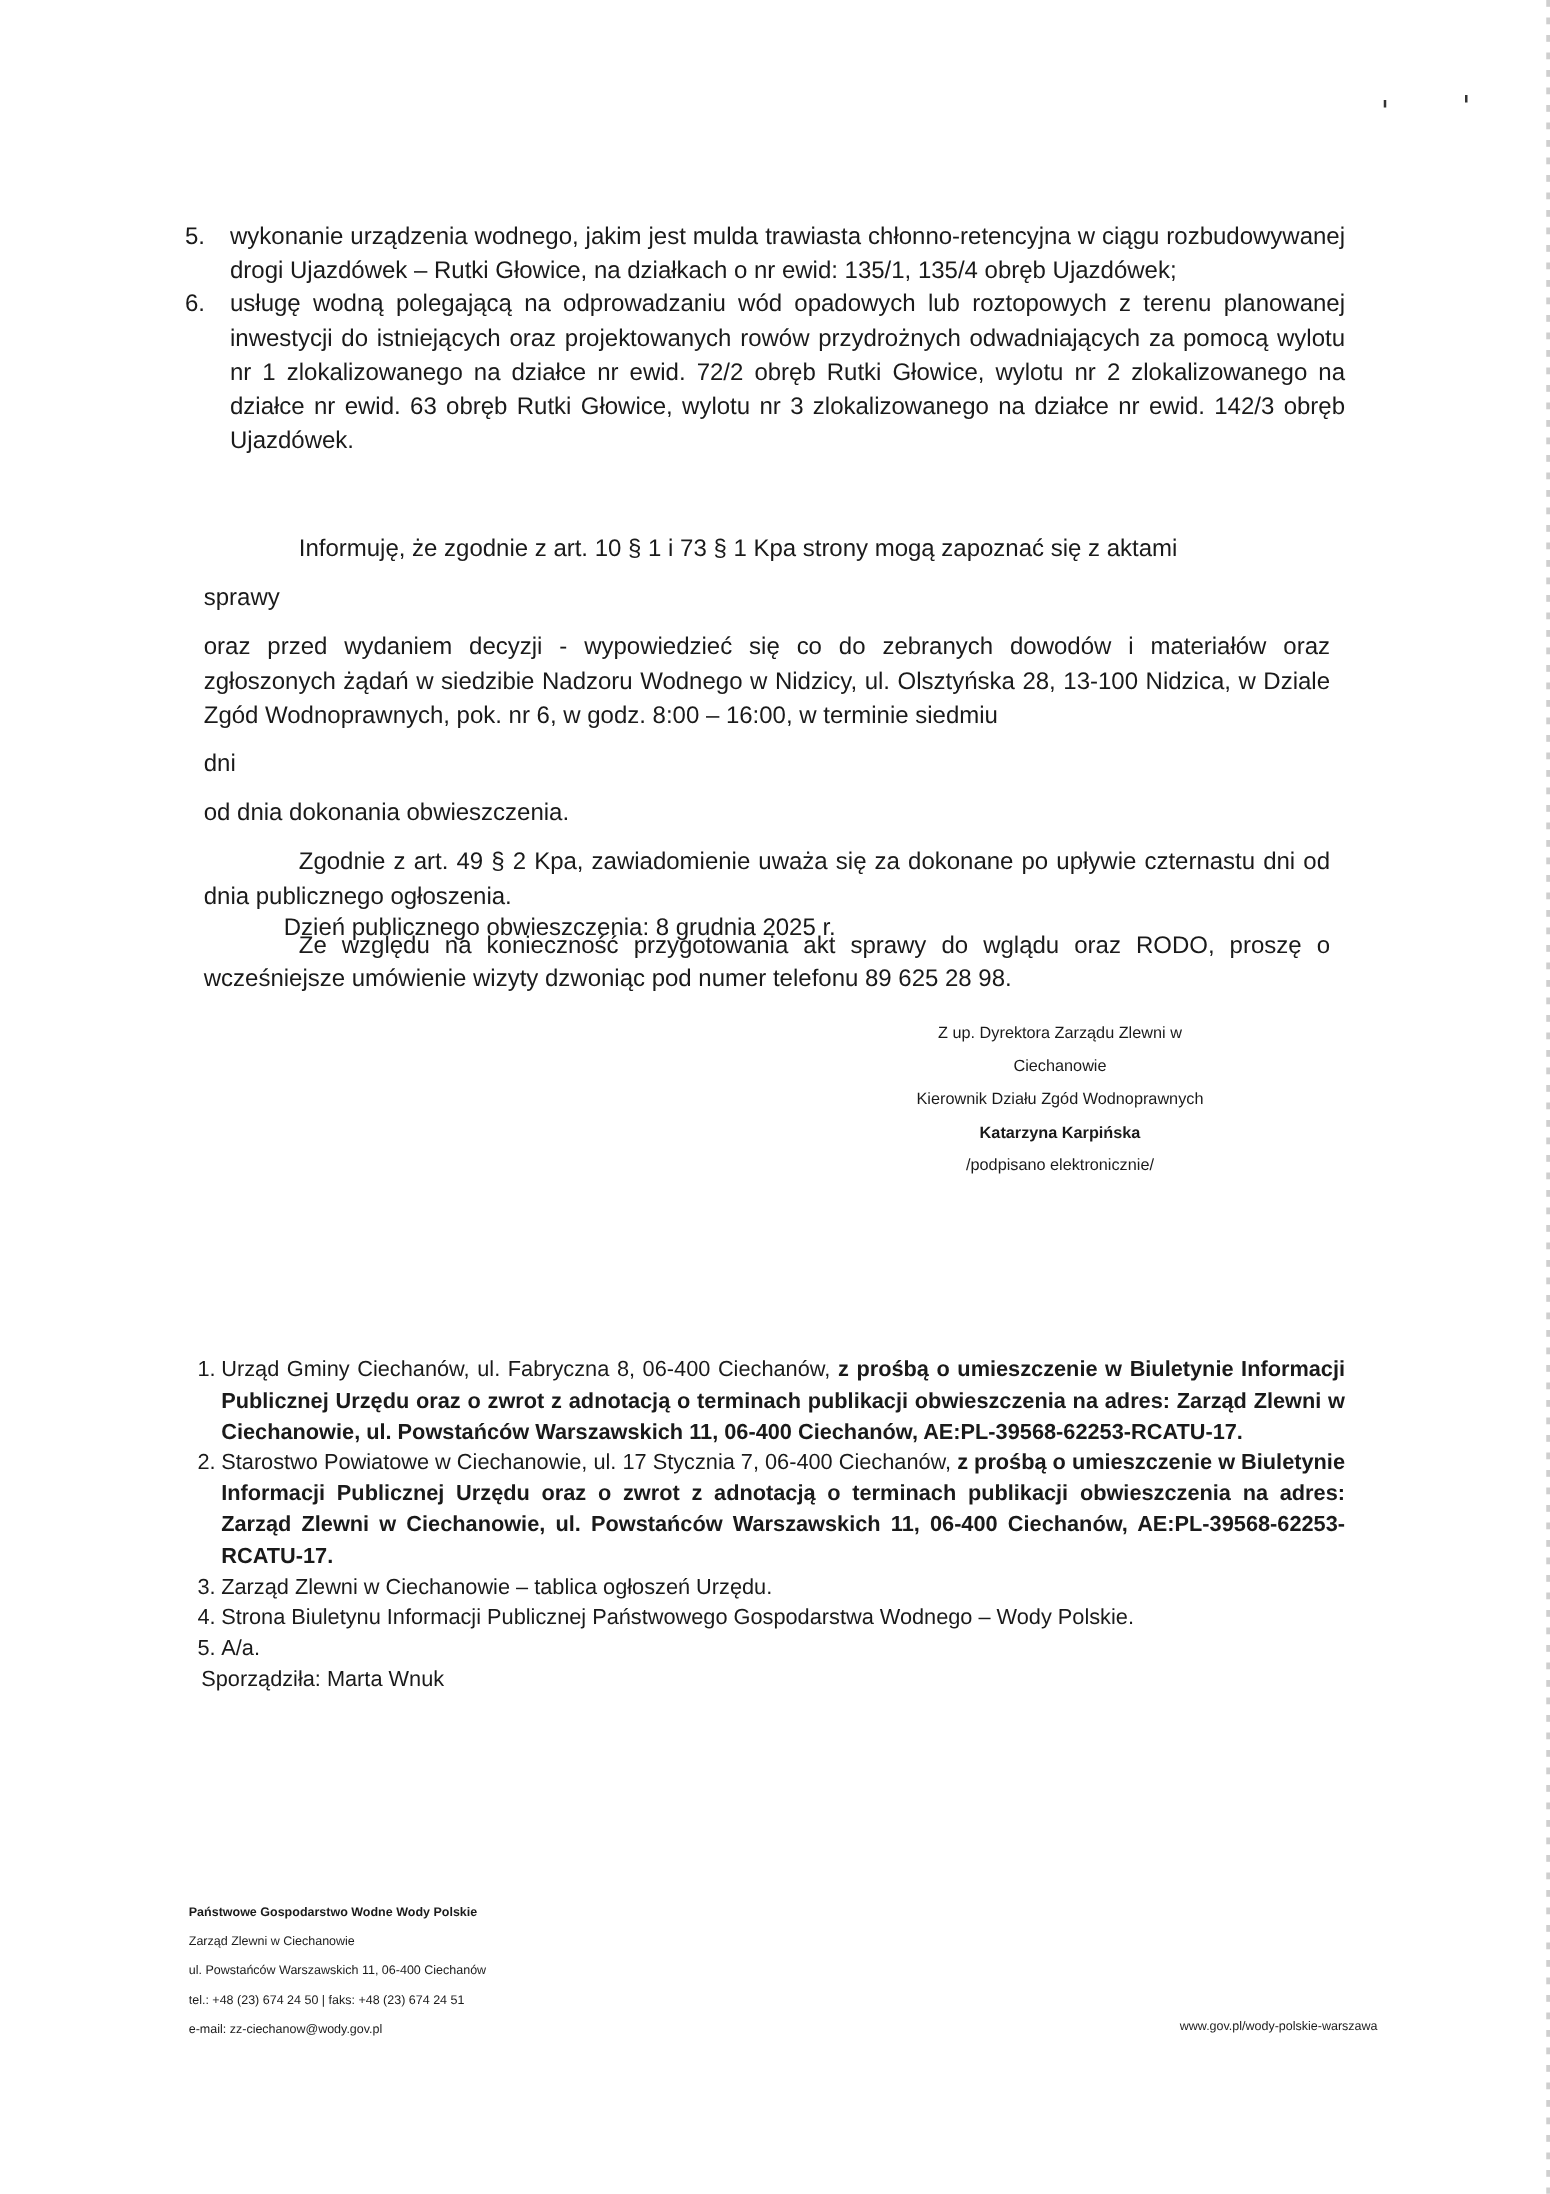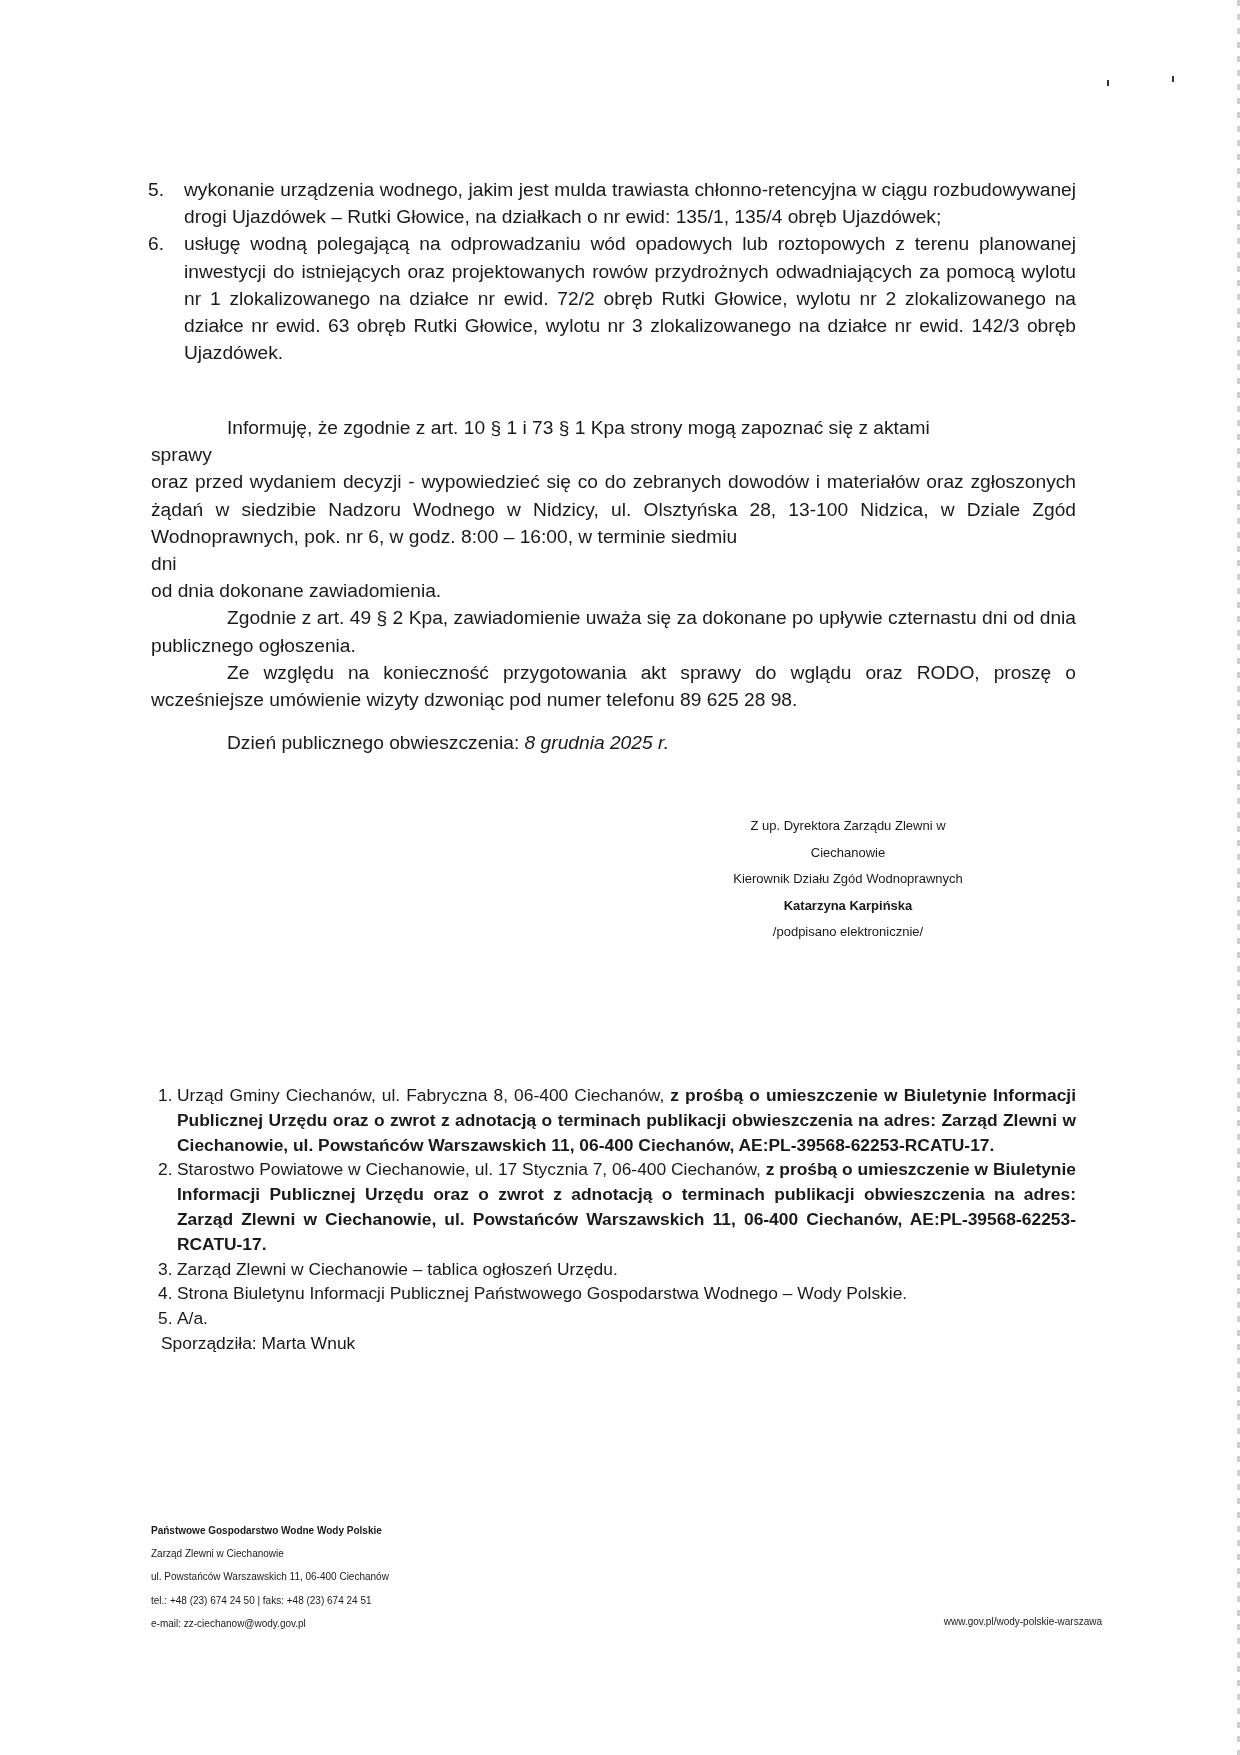--- a/index.html
+++ b/index.html
@@ -16,26 +16,26 @@
     background-size: 3px 14px;
   }
 
   .body-text { font-size: 19.2px; line-height: 27.2px; }
 
   .list { position: absolute; left: 148px; width: 928px; margin: 0; padding: 0; list-style: none; }
   .list li { position: relative; padding-left: 36px; text-align: justify; text-align-last: left; }
   .list li .num { position: absolute; left: 0; top: 0; }
 
   .para { position: absolute; left: 151px; width: 925px; margin: 0; }
-  .para p { margin: 0; text-align: justify; text-align-last: left; }
+  .para p { margin: 12px; text-align: justify; text-align-last: left; }
   .indent { text-indent: 76px; }
   .plain { text-align: left !important; }
 
   .date-line { position: absolute; left: 227px; top: 732px; font-size: 19.2px; }
-  .date-line .val { font-style: italic; }
+  .date-line .val { }
 
   .signature {
     position: absolute; left: 638px; top: 813px; width: 420px;
     text-align: center; font-size: 13px; line-height: 26.5px;
   }
   .signature .name { font-weight: bold; }
 
   .recipients { position: absolute; left: 151px; top: 1083px; width: 925px; font-size: 17.4px; line-height: 24.8px; }
   .recipients .heading { font-weight: bold; text-decoration: underline; margin: 0; }
   .recipients ol { list-style: none; margin: 0; padding: 0; }
@@ -67,21 +67,21 @@
       <span class="num">6.</span>
       <span>usługę wodną polegającą na odprowadzaniu wód opadowych lub roztopowych z terenu planowanej inwestycji do istniejących oraz projektowanych rowów przydrożnych odwadniających za pomocą wylotu nr 1 zlokalizowanego na działce nr ewid. 72/2 obręb Rutki Głowice, wylotu nr 2 zlokalizowanego na działce nr ewid. 63 obręb Rutki Głowice, wylotu nr 3 zlokalizowanego na działce nr ewid. 142/3 obręb Ujazdówek.</span>
     </li>
   </ol>
 
   <div class="para body-text" style="top:414px;">
     <p class="indent">Informuję, że zgodnie z art. 10 § 1 i 73 § 1 Kpa strony mogą zapoznać się z aktami</p>
     <p class="plain">sprawy</p>
     <p>oraz przed wydaniem decyzji - wypowiedzieć się co do zebranych dowodów i materiałów oraz zgłoszonych żądań w siedzibie Nadzoru Wodnego w Nidzicy, ul. Olsztyńska 28, 13-100 Nidzica, w Dziale Zgód Wodnoprawnych, pok. nr 6, w godz. 8:00 – 16:00, w terminie siedmiu</p>
     <p class="plain">dni</p>
-    <p class="plain">od dnia dokonane zawiadomienia.</p>
+    <p class="plain">od dnia dokonania obwieszczenia.</p>
     <p class="indent">Zgodnie z art. 49 § 2 Kpa, zawiadomienie uważa się za dokonane po upływie czternastu dni od dnia publicznego ogłoszenia.</p>
     <p class="indent">Ze względu na konieczność przygotowania akt sprawy do wglądu oraz RODO, proszę o wcześniejsze umówienie wizyty dzwoniąc pod numer telefonu 89 625 28 98.</p>
   </div>
 
   <div class="date-line">
     <span>Dzień publicznego obwieszczenia:</span>
     <span class="val">8 grudnia 2025 r.</span>
   </div>
 
   <div class="signature">

